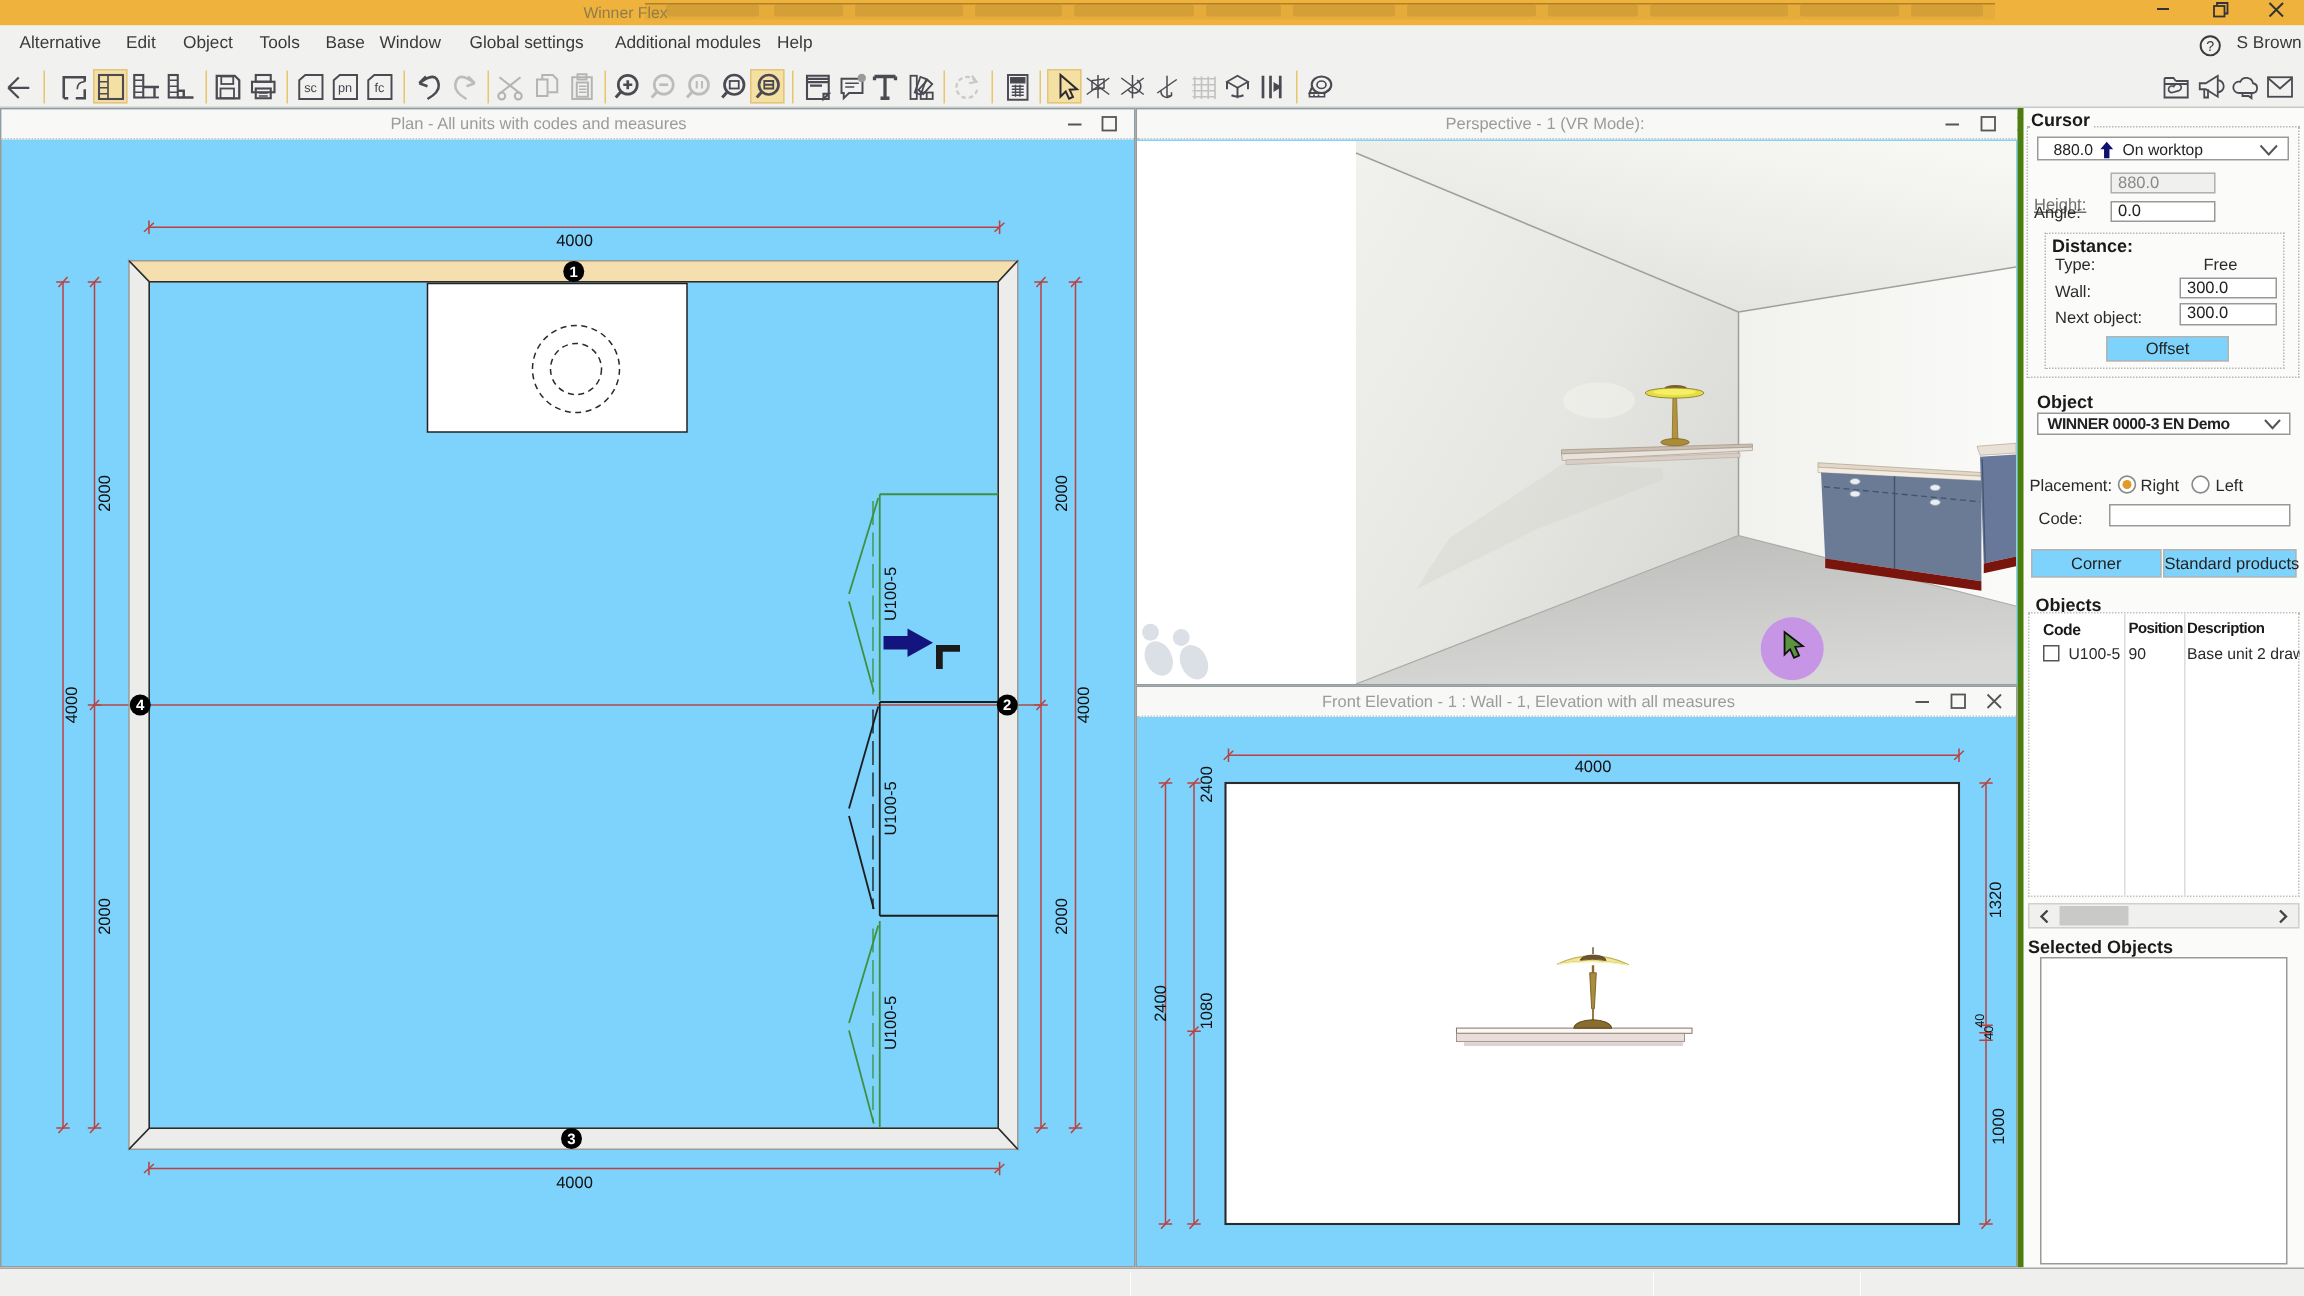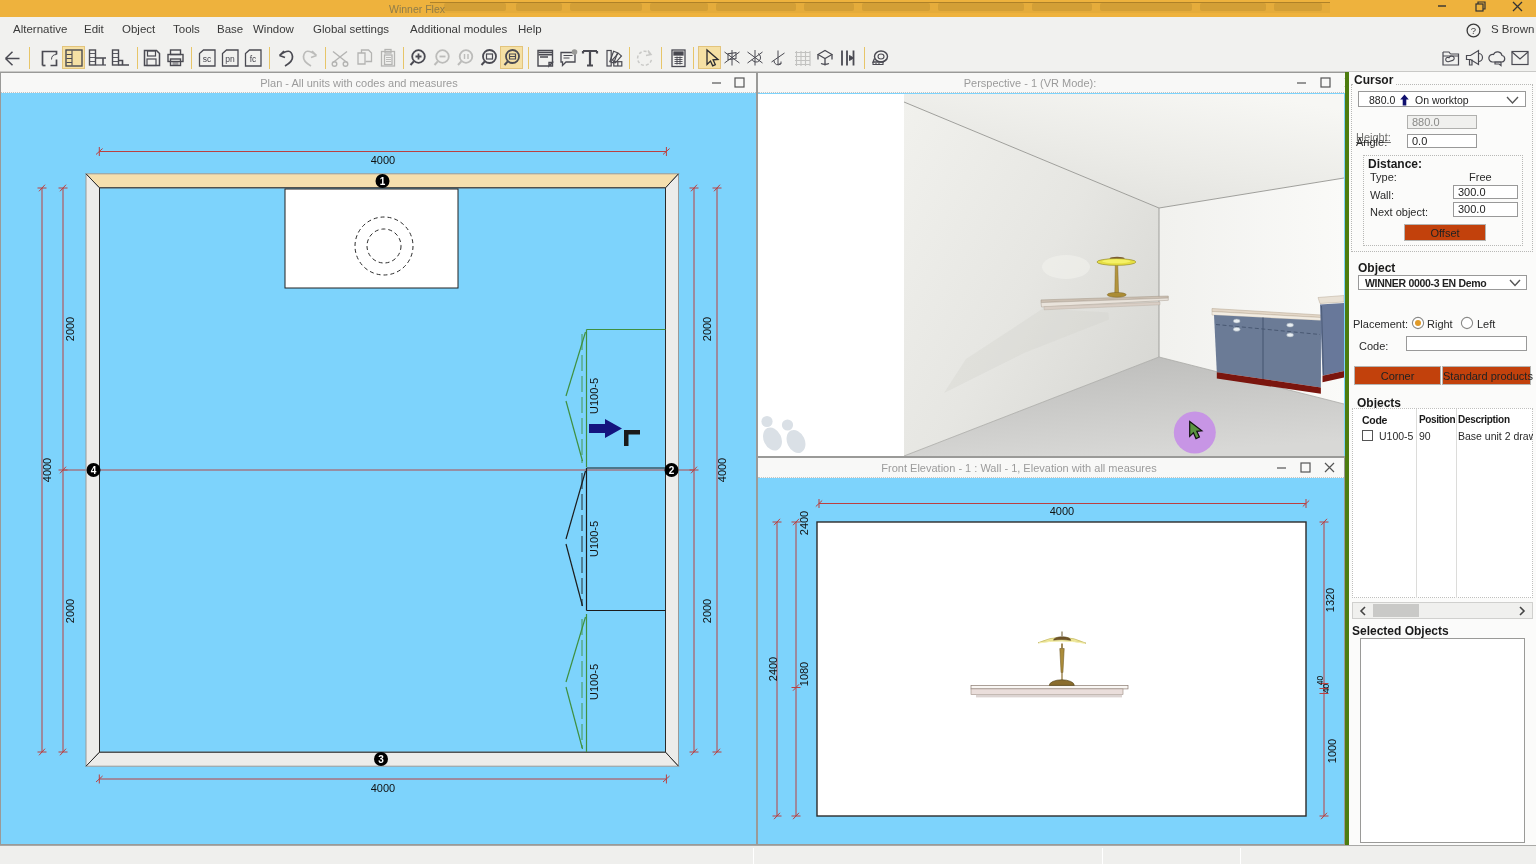--- a/index.html
+++ b/index.html
@@ -16,21 +16,21 @@
 .wtitle { position:relative; height:20px; background:#f8f8f7; border-bottom:1px dotted #c4c4c2;
   text-align:center; font-size:11px; color:#9b9b9b; line-height:20px; }
 .wbtns { position:absolute; right:6px; top:0; height:20px; color:#444; }
 #sidebar { left:1345px; top:72px; width:191px; height:773px; background:#fbfbfa; border-left:4px solid #4d7c0f; }
 #statusbar { left:0; top:845px; width:1536px; height:19px; background:#efefed; border-top:1px solid #a8a8a6; }
 .ssep { position:absolute; top:2px; width:1px; height:16px; background:#c6c6c4; border-right:1px solid #fff; }
 .sb-label { position:absolute; font-size:12px; font-weight:bold; color:#1a1a1a; }
 .sb-txt { position:absolute; font-size:11px; color:#2a2a2a; }
 .sb-input { position:absolute; background:#fff; border:1px solid #999; font-size:11px; color:#222;
   padding:1px 4px; line-height:12px; }
-.sb-btn { position:absolute; background:#c2410c; border:1px solid #b4b4b2; font-size:11px; color:#222;
+.sb-btn { position:absolute; background:#7dd3fc; border:1px solid #b4b4b2; font-size:11px; color:#222;
   text-align:center; }
 </style>
 </head>
 <body>
 
 <div class="abs" id="titlebar">
   <span style="position:absolute;left:372px;top:2.5px;font-size:10.5px;color:#8f7c4a;margin-left:17px;">Winner Flex</span>
   <span style="position:absolute;left:430px;top:1.5px;width:900px;height:11px;background:rgba(170,132,48,0.13);border-top:1.5px solid rgba(130,95,25,0.55);"></span>
   <span style="position:absolute;left:444px;top:3px;width:62px;height:8px;background:rgba(150,112,38,0.22);border-radius:2px;"></span>
   <span style="position:absolute;left:516px;top:3px;width:46px;height:8px;background:rgba(150,112,38,0.22);border-radius:2px;"></span>

